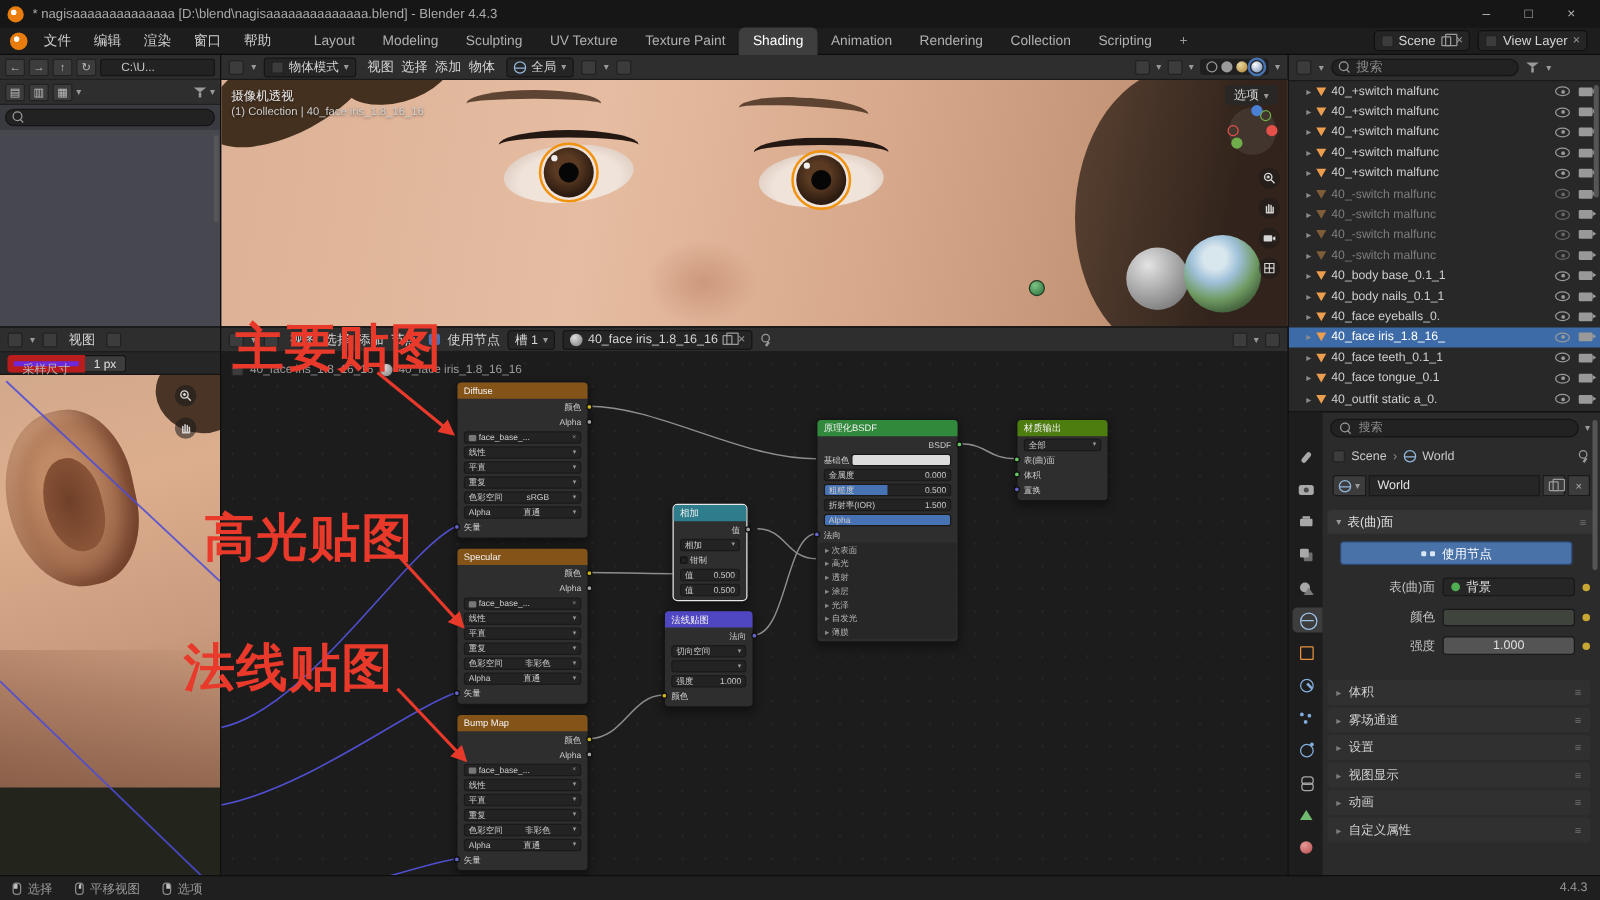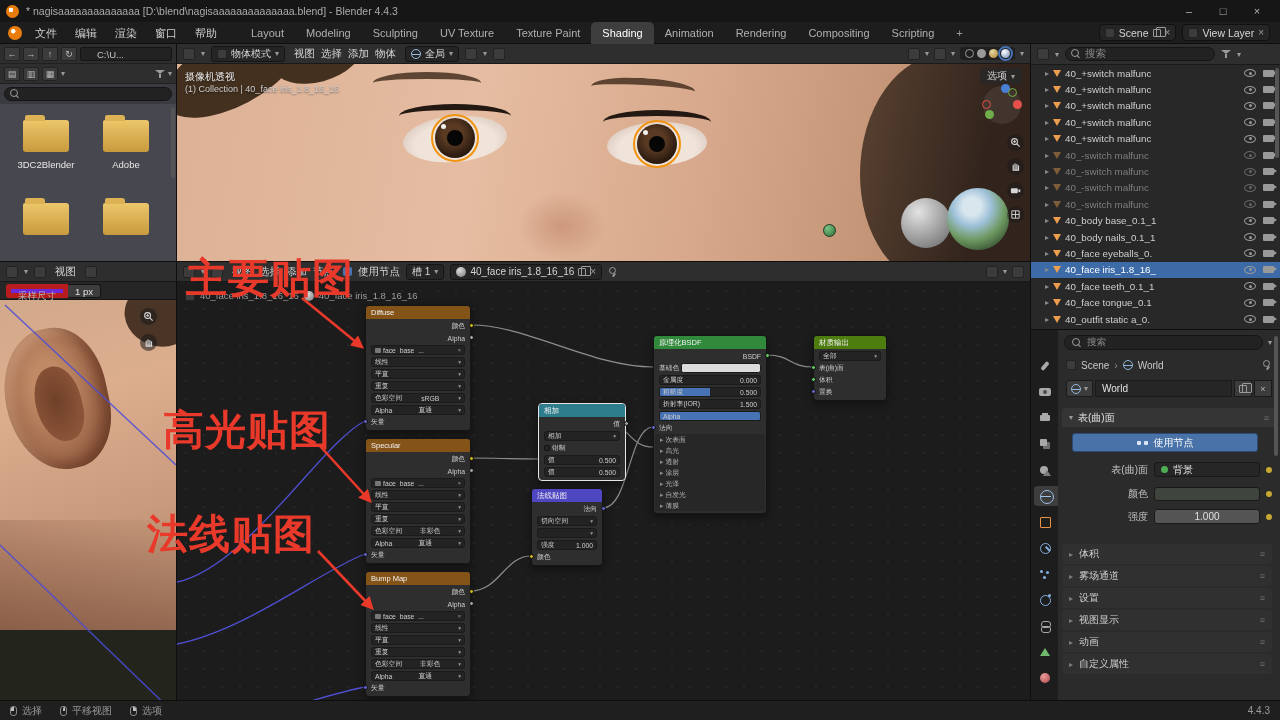--- a/index.html
+++ b/index.html
@@ -296,21 +296,21 @@
       </div>
     <div id="mb-tabs">
         <span class="wtab">Layout</span>
         <span class="wtab">Modeling</span>
         <span class="wtab">Sculpting</span>
         <span class="wtab">UV Texture</span>
         <span class="wtab">Texture Paint</span>
         <span class="wtab active">Shading</span>
         <span class="wtab">Animation</span>
         <span class="wtab">Rendering</span>
-        <span class="wtab">Compositing</span>
+        <span class="wtab">Collection</span>
         <span class="wtab">Scripting</span>
         <span class="wtab plus">+</span>
       </div>
     <div id="mb-right">
       <span class="chip">
         <span class="gico sml"></span>
         <span>Scene</span>
         <span class="dupico"></span>
         <span class="xico">×</span>
       </span>
@@ -337,38 +337,20 @@
       <span class="chvt">▾</span>
       <span style="flex:1"></span>
       <span class="funnel"></span>
       <span class="chvt">▾</span>
     </div>
     <div class="fb-row" style="background:#3a3a41;border-bottom:none">
       <span class="fb-search">
         <span class="mag"></span>
       </span>
     </div>
-    <div id="fb-folders">
-        <div class="fcell">
-     <div class="folder"></div>
-     <div class="flabel">3DC2Blender</div>
-   </div>
-        <div class="fcell">
-     <div class="folder"></div>
-     <div class="flabel">Adobe</div>
-   </div>
-        <div class="fcell">
-     <div class="folder"></div>
-     <div class="flabel"></div>
-   </div>
-        <div class="fcell">
-     <div class="folder"></div>
-     <div class="flabel"></div>
-   </div>
-      </div>
     <div class="scrollbar" style="top:64px;height:70px"></div>
   </div>
 
   <div id="viewport">
     <div class="ehead">
       <span class="gico"></span>
         <span class="chvt">▾</span>
       <span class="fieldbox">
         <span class="gico sml"></span>
         <span>物体模式</span>
@@ -714,21 +696,21 @@
                   <span style="margin-left:auto">直通</span>
                   <span class="chv">▾</span>
                 </span>
               </div>
               <div class="nrow">
                 <span class="sock l" style="background:#6363c7"></span>
                 <span>矢量</span>
               </div>
             </div>
      </div>
-          <div class="node sel" style="left:361px;top:121px;width:88px">
+          <div class="node sel" style="left:361px;top:121px;width:60px">
        <div class="nhead" style="background:#2e7d8c">相加</div>
        <div class="nbody">
               <div class="nrow">
                 <span class="grow"></span>
                 <span>值</span>
                 <span class="sock r" style="background:#a1a1a1"></span>
               </div>
               <div class="nrow">
                 <span class="nfld">
                   <span>相加</span>

